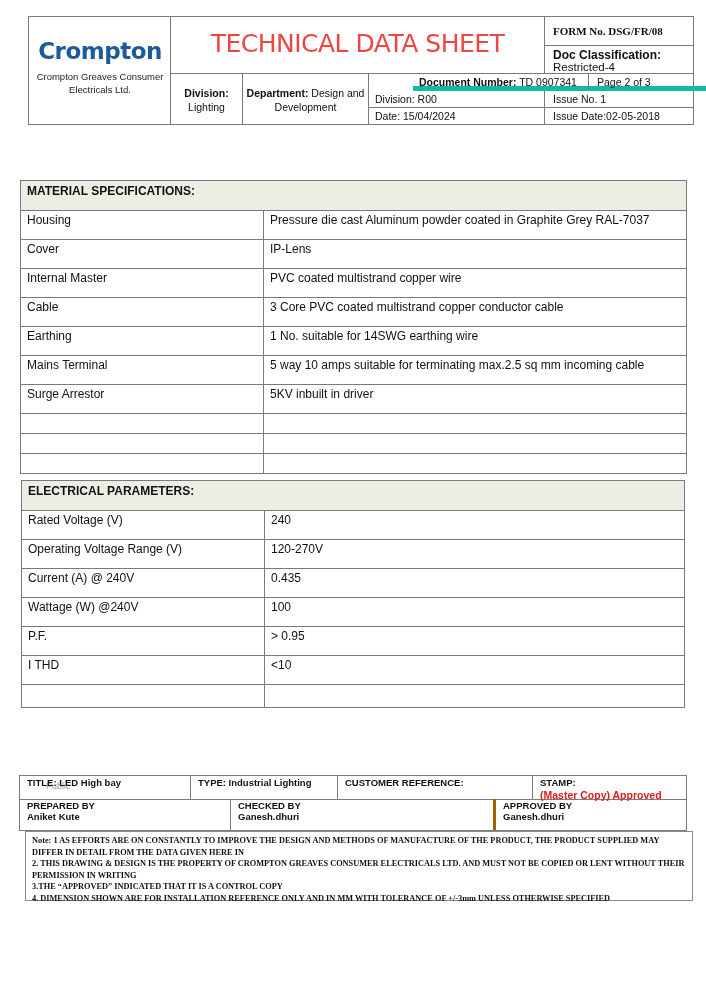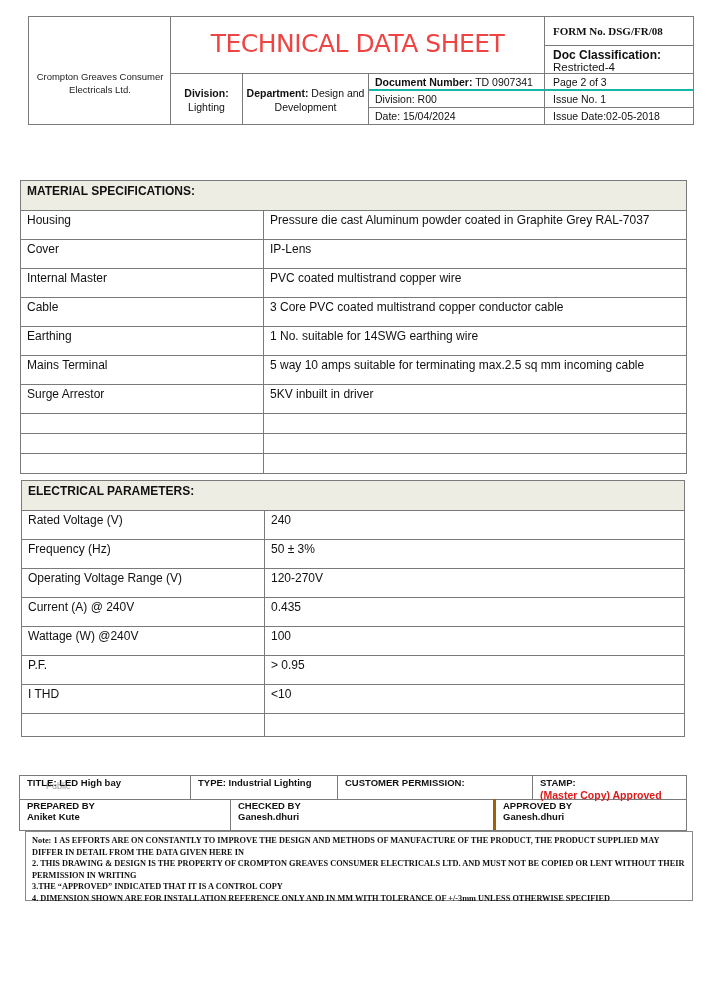--- a/index.html
+++ b/index.html
@@ -20,21 +20,21 @@
   .class-cell { left:516px; top:29px; width:148px; height:28px; border-bottom:1px solid #7a7a7a; }
   .class-lbl { position:absolute; left:8px; top:2px; font-weight:bold; font-size:12px; }
   .class-val { position:absolute; left:8px; top:15px; font-size:11.5px; }
 
   .div-cell { left:142px; top:57px; width:72px; height:50px; border-right:1px solid #7a7a7a; text-align:center; font-size:10.5px; line-height:14px; padding-top:12px; }
   .dept-cell { left:214px; top:57px; width:126px; height:50px; border-right:1px solid #7a7a7a; text-align:center; font-size:10.5px; line-height:14px; padding-top:12px; }
   .b { font-weight:bold; }
 
   .meta { left:340px; width:176px; height:17px; border-right:1px solid #7a7a7a; font-size:10.5px; padding-left:6px; line-height:16px; }
   .meta2 { left:516px; width:148px; height:17px; font-size:10.5px; padding-left:8px; line-height:16px; }
-  .row1 { top:57px; border-bottom:2px solid #14b8a6; }
+  .row1 { top:57px; border-bottom:5px solid #14b8a6;margin-left:44px; }
   .row2 { top:74px; border-bottom:1px solid #7a7a7a; }
   .row3 { top:91px; height:16px; }
 
   
   table.spec { position:absolute; border-collapse:collapse; font-family:"Liberation Sans", sans-serif; font-size:12px; }
   table.spec td { border:1px solid #7a7a7a; padding:2px 6px 12px 6px; vertical-align:top; height:20px; box-sizing:border-box; }
   table.spec td.head { background:#eeede4; font-weight:bold; height:22px; padding-top:3px; }
   .t1 { left:20px; top:180px; width:667px; }
   .t1 td.c1 { width:243px; }
   .t2 { left:21px; top:480px; width:664px; }
@@ -48,20 +48,21 @@
   .f2 { left:19px; top:799px; width:668px; height:32px; border-top:none; }
   .f3 { left:25px; top:831px; width:668px; height:70px; font-size:8.3px; font-family:Liberation Serif, serif; padding:3px 6px; line-height:11.5px; border-color:#8a8a8a; }
   .stamp { color:#e01a1a; font-size:10.5px; }
   .watermark { position:absolute; left:26px; top:5px; font-size:9px; font-weight:normal; color:#555; opacity:0.6; }
 </style>
 </head>
 <body>
 
 <div class="hdr">
   <div class="cell logo-cell">
+    <div class="logo">Crompton</div>
     <div class="company">Crompton Greaves Consumer Electricals Ltd.</div>
   </div>
   <div class="cell title-cell">
     <div class="title">TECHNICAL DATA SHEET</div>
   </div>
   <div class="cell form-cell">
     <div class="form-no">FORM No. DSG/FR/08</div>
   </div>
   <div class="cell class-cell">
     <div class="class-lbl">Doc Classification:</div>
@@ -137,24 +138,20 @@
 <table class="spec t2">
   <tbody id="elec-body">
     <tr>
       <td class="head" colspan="2">ELECTRICAL PARAMETERS:</td>
     </tr>
   <tr>
         <td class="c1">Rated Voltage (V)</td>
         <td>240</td>
       </tr>
       <tr>
-        <td class="c1">Frequency (Hz)</td>
-        <td>50 ± 3%</td>
-      </tr>
-      <tr>
         <td class="c1">Operating Voltage Range (V)</td>
         <td>120-270V</td>
       </tr>
       <tr>
         <td class="c1">Current (A) @ 240V</td>
         <td>0.435</td>
       </tr>
       <tr>
         <td class="c1">Wattage (W) @240V</td>
         <td>100</td>
@@ -173,21 +170,21 @@
       </tr>
     </tbody>
 </table>
 
 <div class="ft f1">
   <div class="fc" style="left:0;width:171px;border-right:1px solid #7a7a7a;">
     <span>TITLE: LED High bay</span>
     <span class="watermark">Public</span>
   </div>
   <div class="fc" style="left:171px;width:147px;border-right:1px solid #7a7a7a;">TYPE: Industrial Lighting</div>
-  <div class="fc" style="left:318px;width:195px;border-right:1px solid #7a7a7a;">CUSTOMER PERMISSION:</div>
+  <div class="fc" style="left:318px;width:195px;border-right:1px solid #7a7a7a;">CUSTOMER REFERENCE:</div>
   <div class="fc" style="left:513px;width:153px;line-height:12px;">
     <div>STAMP:</div>
     <div class="stamp">(Master Copy) Approved</div>
   </div>
 </div>
 <div class="ft f2">
   <div class="fc" style="left:0;width:210px;line-height:11px;">
     <div>PREPARED BY</div>
     <div>Aniket Kute</div>
   </div>

